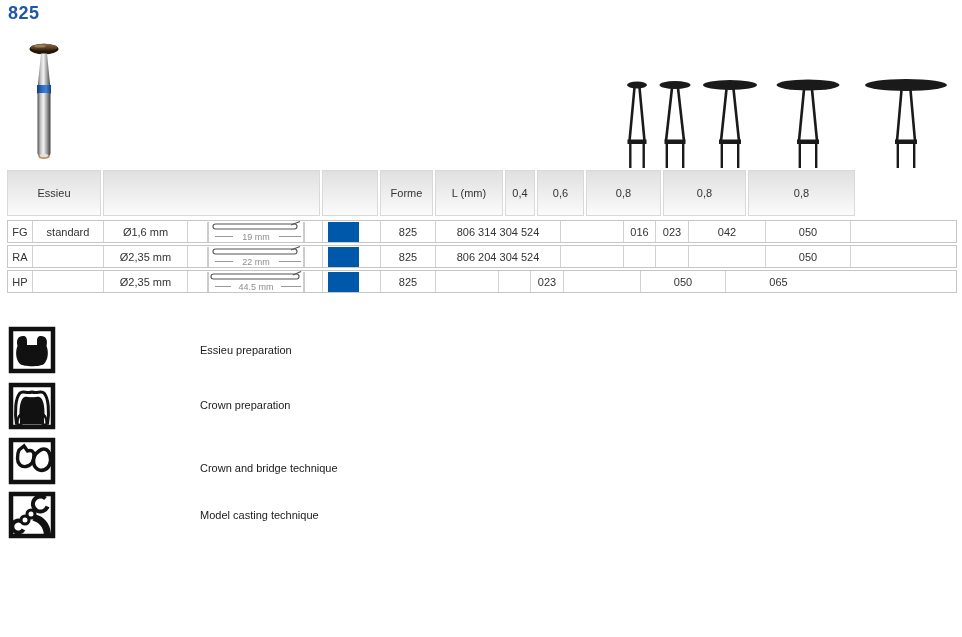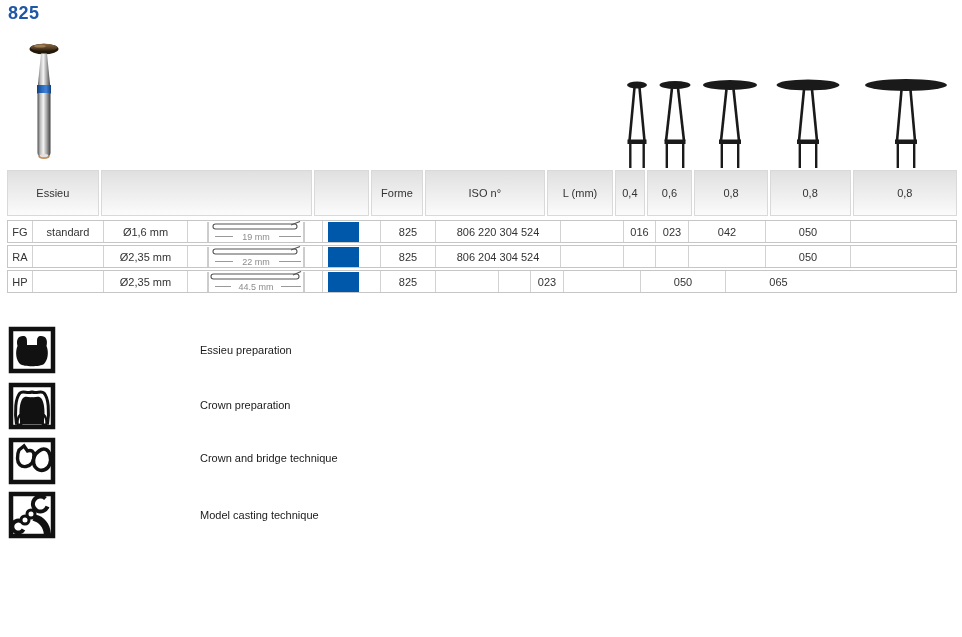--- a/index.html
+++ b/index.html
@@ -139,21 +139,20 @@
       </svg>
     </div>
 
   <div class="cat-table">
 
     <div class="thead">
       <div class="th w1">Essieu</div>
       <div class="th w2"></div>
       <div class="th w3"></div>
       <div class="th w4">Forme</div>
-      <div class="th w5">ISO n°</div>
       <div class="th w6">L (mm)</div>
       <div class="th w7">0,4</div>
       <div class="th w8">0,6</div>
       <div class="th w9">0,8</div>
       <div class="th w10">0,8</div>
       <div class="th w11">0,8</div>
     </div>
 
     <div class="trow first">
       <div class="td c1">FG</div>
@@ -167,21 +166,21 @@
           <path d="M102,4 L111,0.5" stroke="#555" stroke-width="1.1" fill="none"></path>
           <line x1="26" y1="15.5" x2="44" y2="15.5" stroke="#9a9a9a" stroke-width="1"></line>
           <line x1="90" y1="15.5" x2="112" y2="15.5" stroke="#9a9a9a" stroke-width="1"></line>
           <text x="67" y="19" font-size="9" fill="#8c8c8c" text-anchor="middle">19 mm</text>
         </svg>
       </div>
       <div class="td c5">
           <div class="blue-square"></div>
         </div>
       <div class="td c6">825</div>
-      <div class="td c7">806 220 304 524</div>
+      <div class="td c7">806 314 304 524</div>
       <div class="td c8"></div>
       <div class="td c9">016</div>
       <div class="td c10">023</div>
       <div class="td c11">042</div>
       <div class="td c12">050</div>
       <div class="td c13"></div>
     </div>
 
     <div class="trow">
       <div class="td c1">RA</div>
@@ -257,21 +256,21 @@
     </svg>
     <div class="app-label" style="top:18px;">Crown preparation</div>
   </div>
 
   <div class="app-row" style="top:436px;">
     <svg class="app-icon" width="50" height="50" viewBox="0 0 50 50">
       <rect x="4" y="4" width="42" height="42" fill="#fff" stroke="#111" stroke-width="4.5"></rect>
       <path fill="#fff" stroke="#111" stroke-width="3.4" d="M12,14 l5,-4 3.5,5 c4,-1.5 6.5,0.5 6.5,4.5 0,6 -3,10 -8,11 -5,1 -8.5,-3 -8.5,-8 0,-4 0.5,-6.5 1.5,-8.5 z"></path>
       <path fill="#fff" stroke="#111" stroke-width="3.6" d="M32,15 c5,-4 9.5,-1.5 11,4 1.8,6.5 -0.5,13 -5.5,14.8 -5,1.8 -9.8,-1.3 -10.8,-6.3 -1,-5.5 1,-9.5 5.3,-12.5 z"></path>
     </svg>
-    <div class="app-label" style="top:16px;">Crown and bridge technique</div>
+    <div class="app-label" style="top:26px;">Crown and bridge technique</div>
   </div>
 
   <div class="app-row" style="top:490px;">
     <svg class="app-icon" width="50" height="50" viewBox="0 0 50 50">
       <rect x="4" y="4" width="42" height="42" fill="#fff" stroke="#111" stroke-width="4.5"></rect>
       <path fill="#111" d="M44,44 C43,33 37,26.5 28.5,24.5 L25.5,30.5 C32.5,32.5 36.5,38 36.8,44 Z"></path>
       <path fill="none" stroke="#111" stroke-width="4" d="M38.5,8.5 A7.5,7.5 0 1 0 40.5,16.5"></path>
       <path fill="none" stroke="#111" stroke-width="4" d="M14.5,31.5 A6,6 0 1 0 16.5,39.5"></path>
       <circle cx="18" cy="30" r="4" fill="#fff" stroke="#111" stroke-width="3"></circle>
       <circle cx="24" cy="24" r="4" fill="#fff" stroke="#111" stroke-width="3"></circle>

